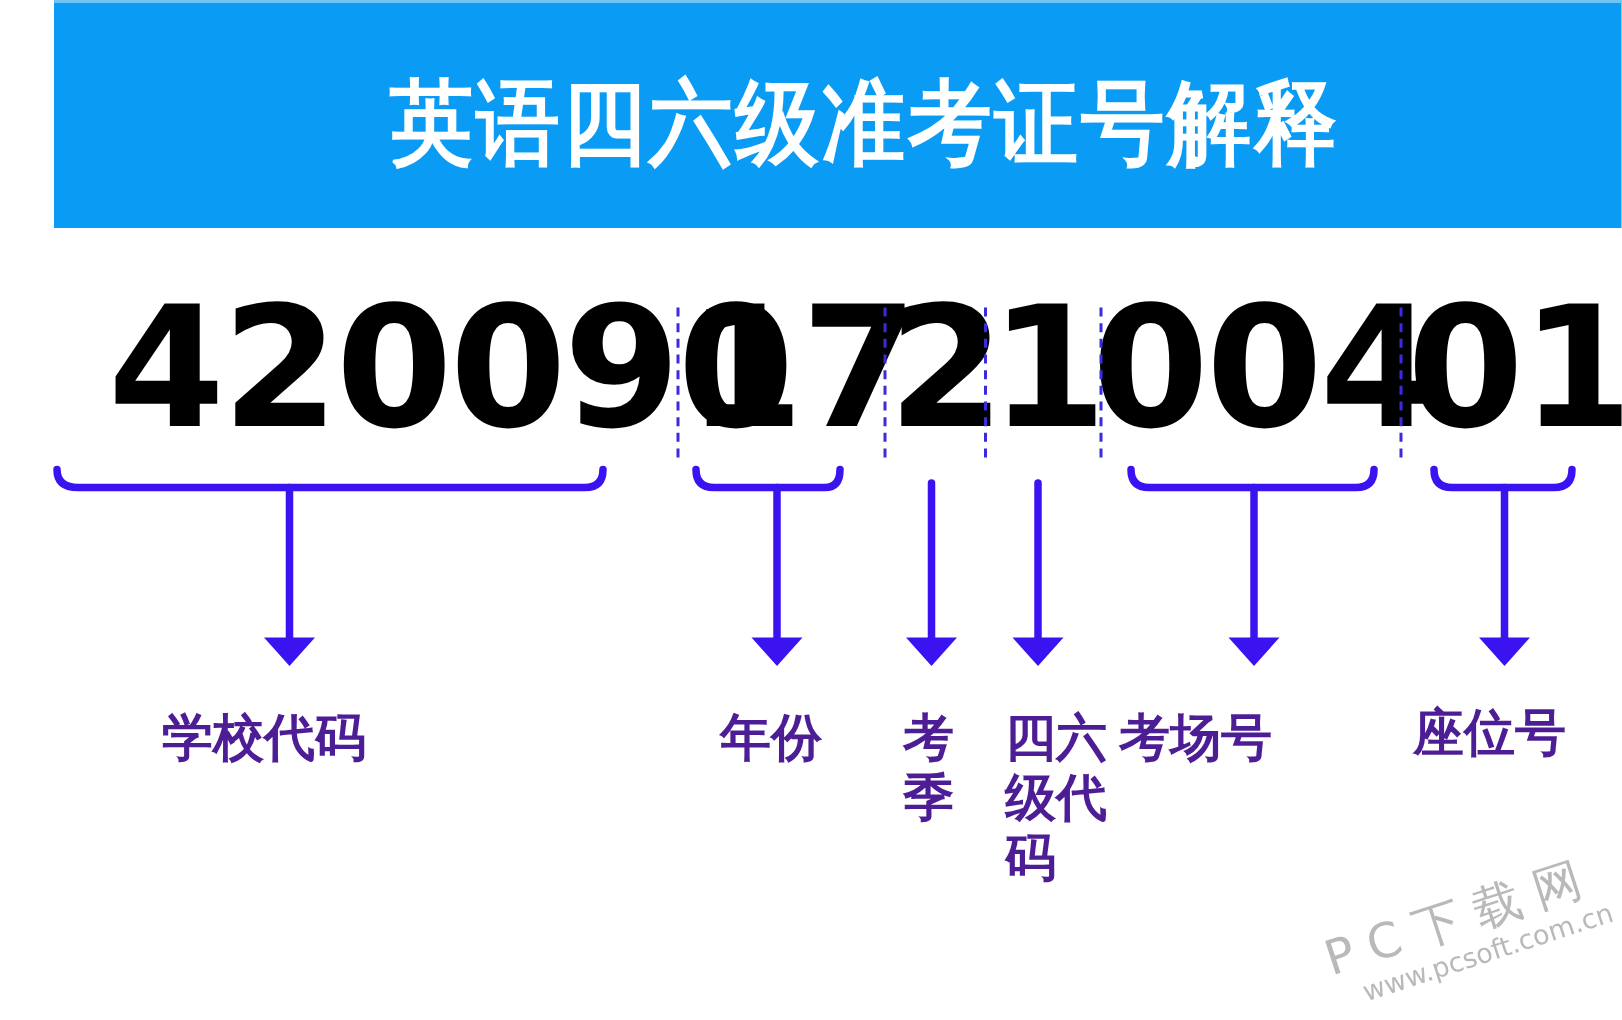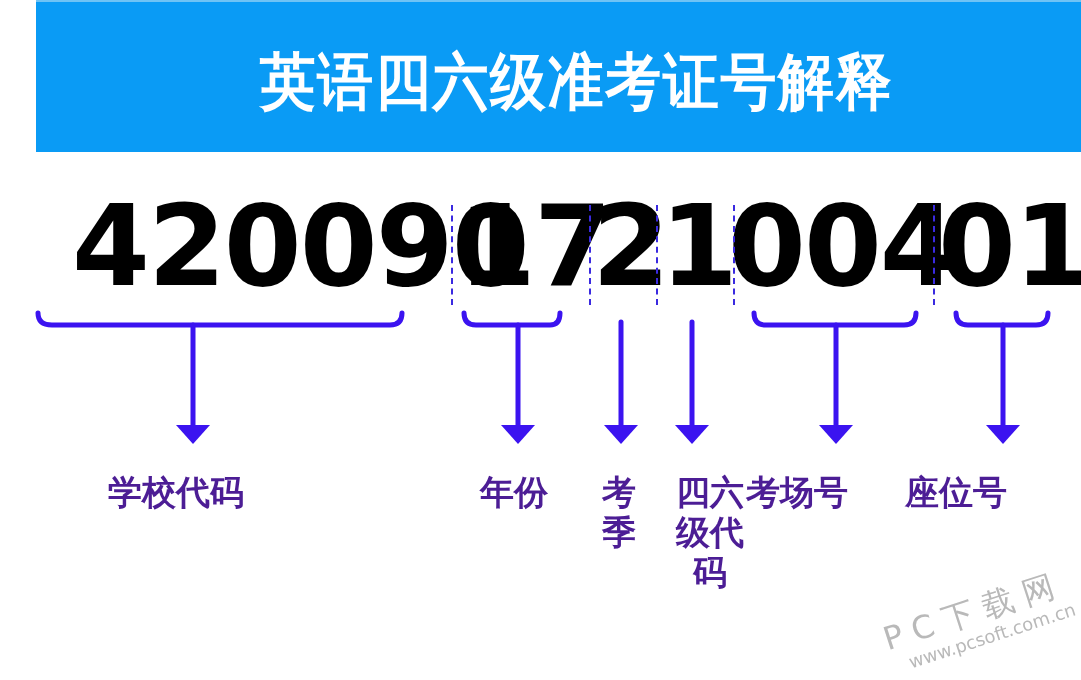--- a/index.html
+++ b/index.html
@@ -4,21 +4,21 @@
 <style>
   * { margin:0; padding:0; box-sizing:border-box; }
   body { width:1081px; height:680px; background:#ffffff; position:relative; overflow:hidden; font-family:"DejaVu Sans", sans-serif; }
   .header { position:absolute; left:0; top:0; width:1081px; height:152px; background:#0a9bf5; border-top:2px solid #6fc3f5;margin-left:36px; }
   .header-title { position:absolute; left:0; top:38px; width:1081px; text-align:center; color:#ffffff; font-family:"DejaVu Serif", serif; font-size:62px; font-weight:bold; letter-spacing:2px; transform:scaleX(0.9); }
   .digits { position:absolute; top:190px; font-family:"DejaVu Sans", sans-serif; font-weight:bold; color:#000; font-size:112px; line-height:1; letter-spacing:-2px; }
   .sep { position:absolute; top:205px; height:100px; border-left:2px dashed #3a2ae0; }
   svg.overlay { position:absolute; left:0; top:0; }
   .label { position:absolute; color:#4c1d95; font-weight:bold; font-size:34px; line-height:40px; font-family:"DejaVu Sans", sans-serif; }
   .label.v { width:40px; word-break:break-all; }
-  .label.v2 { width:80px; word-break:break-all;text-align:center; }
+  .label.v2 { width:80px; word-break:break-all; }
   .wm-cn { position:absolute; left:880px; top:590px; color:#b9b9b9; font-size:32px; transform:rotate(-18deg); letter-spacing:10px; }
   .wm-url { position:absolute; left:905px; top:625px; color:#b9b9b9; font-size:18px; transform:rotate(-18deg); }
 </style>
 </head>
 <body>
 
 <div class="header">
   <div class="header-title">英语四六级准考证号解释</div>
 </div>
 
@@ -56,16 +56,16 @@
     <polygon points="819,425 853,425 836,444"></polygon>
     <polygon points="986,425 1020,425 1003,444"></polygon>
   </g>
 </svg>
 
 <div class="label" style="left:108px; top:472px;">学校代码</div>
 <div class="label" style="left:480px; top:472px;">年份</div>
 <div class="label v" style="left:602px; top:472px;">考季</div>
 <div class="label v2" style="left:670px; top:472px;">四六级代码</div>
 <div class="label" style="left:746px; top:472px;">考场号</div>
-<div class="label" style="left:905px; top:472px;">座位号</div>
+<div class="label" style="left:942px; top:472px;font-family:Liberation Mono, monospace;">座位号</div>
 
 <div class="wm-cn">PC下载网</div>
 <div class="wm-url">www.pcsoft.com.cn</div>
 
 </body></html>

